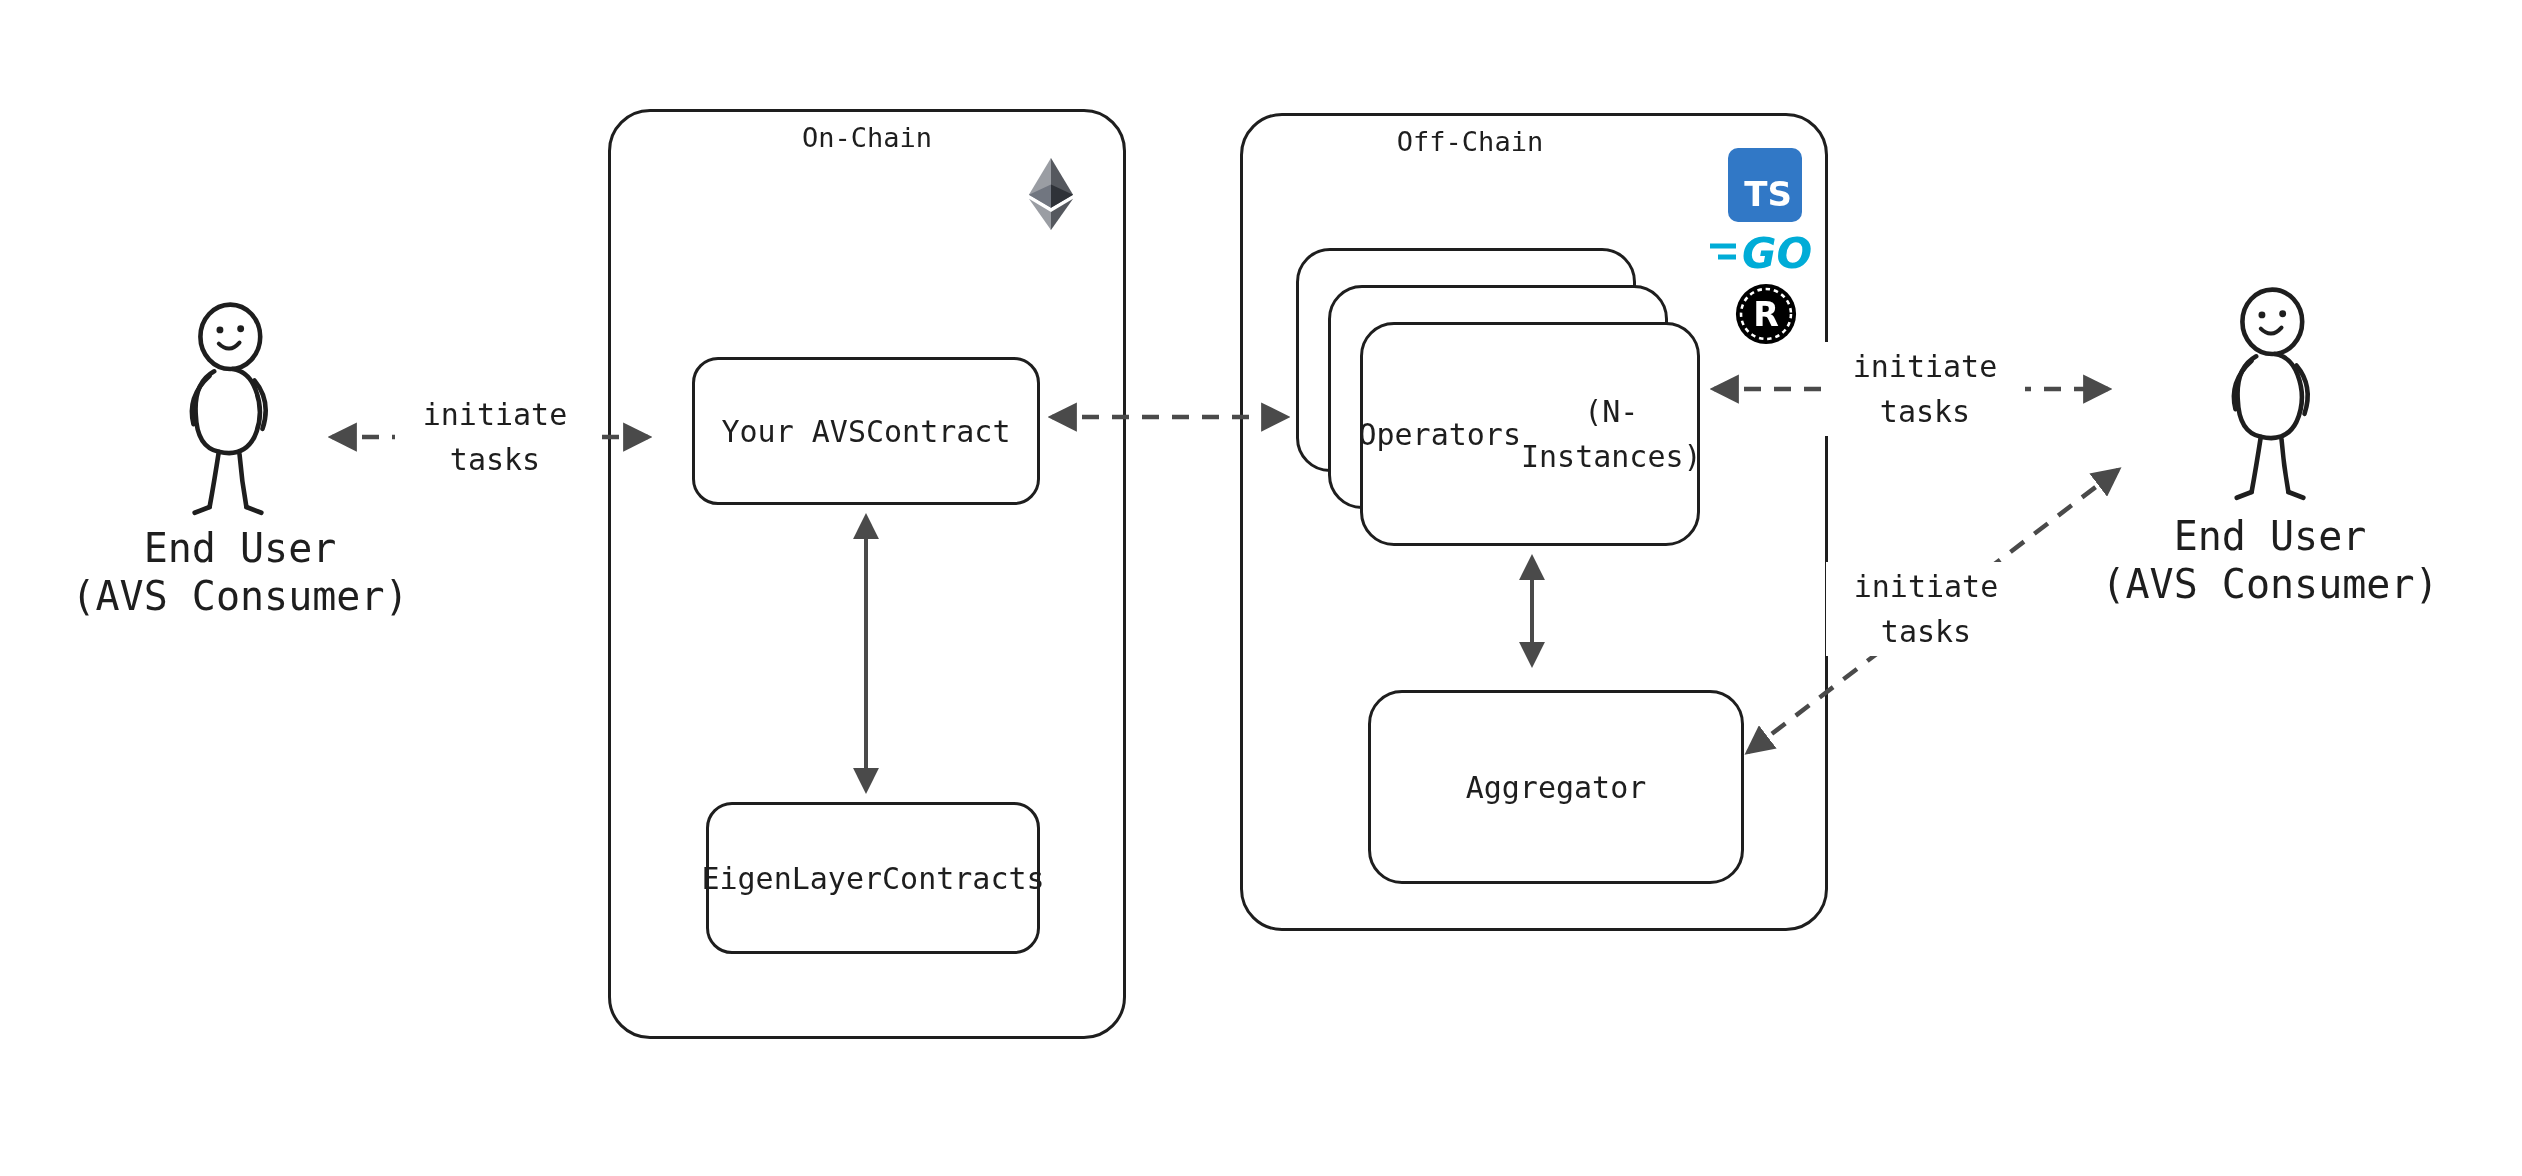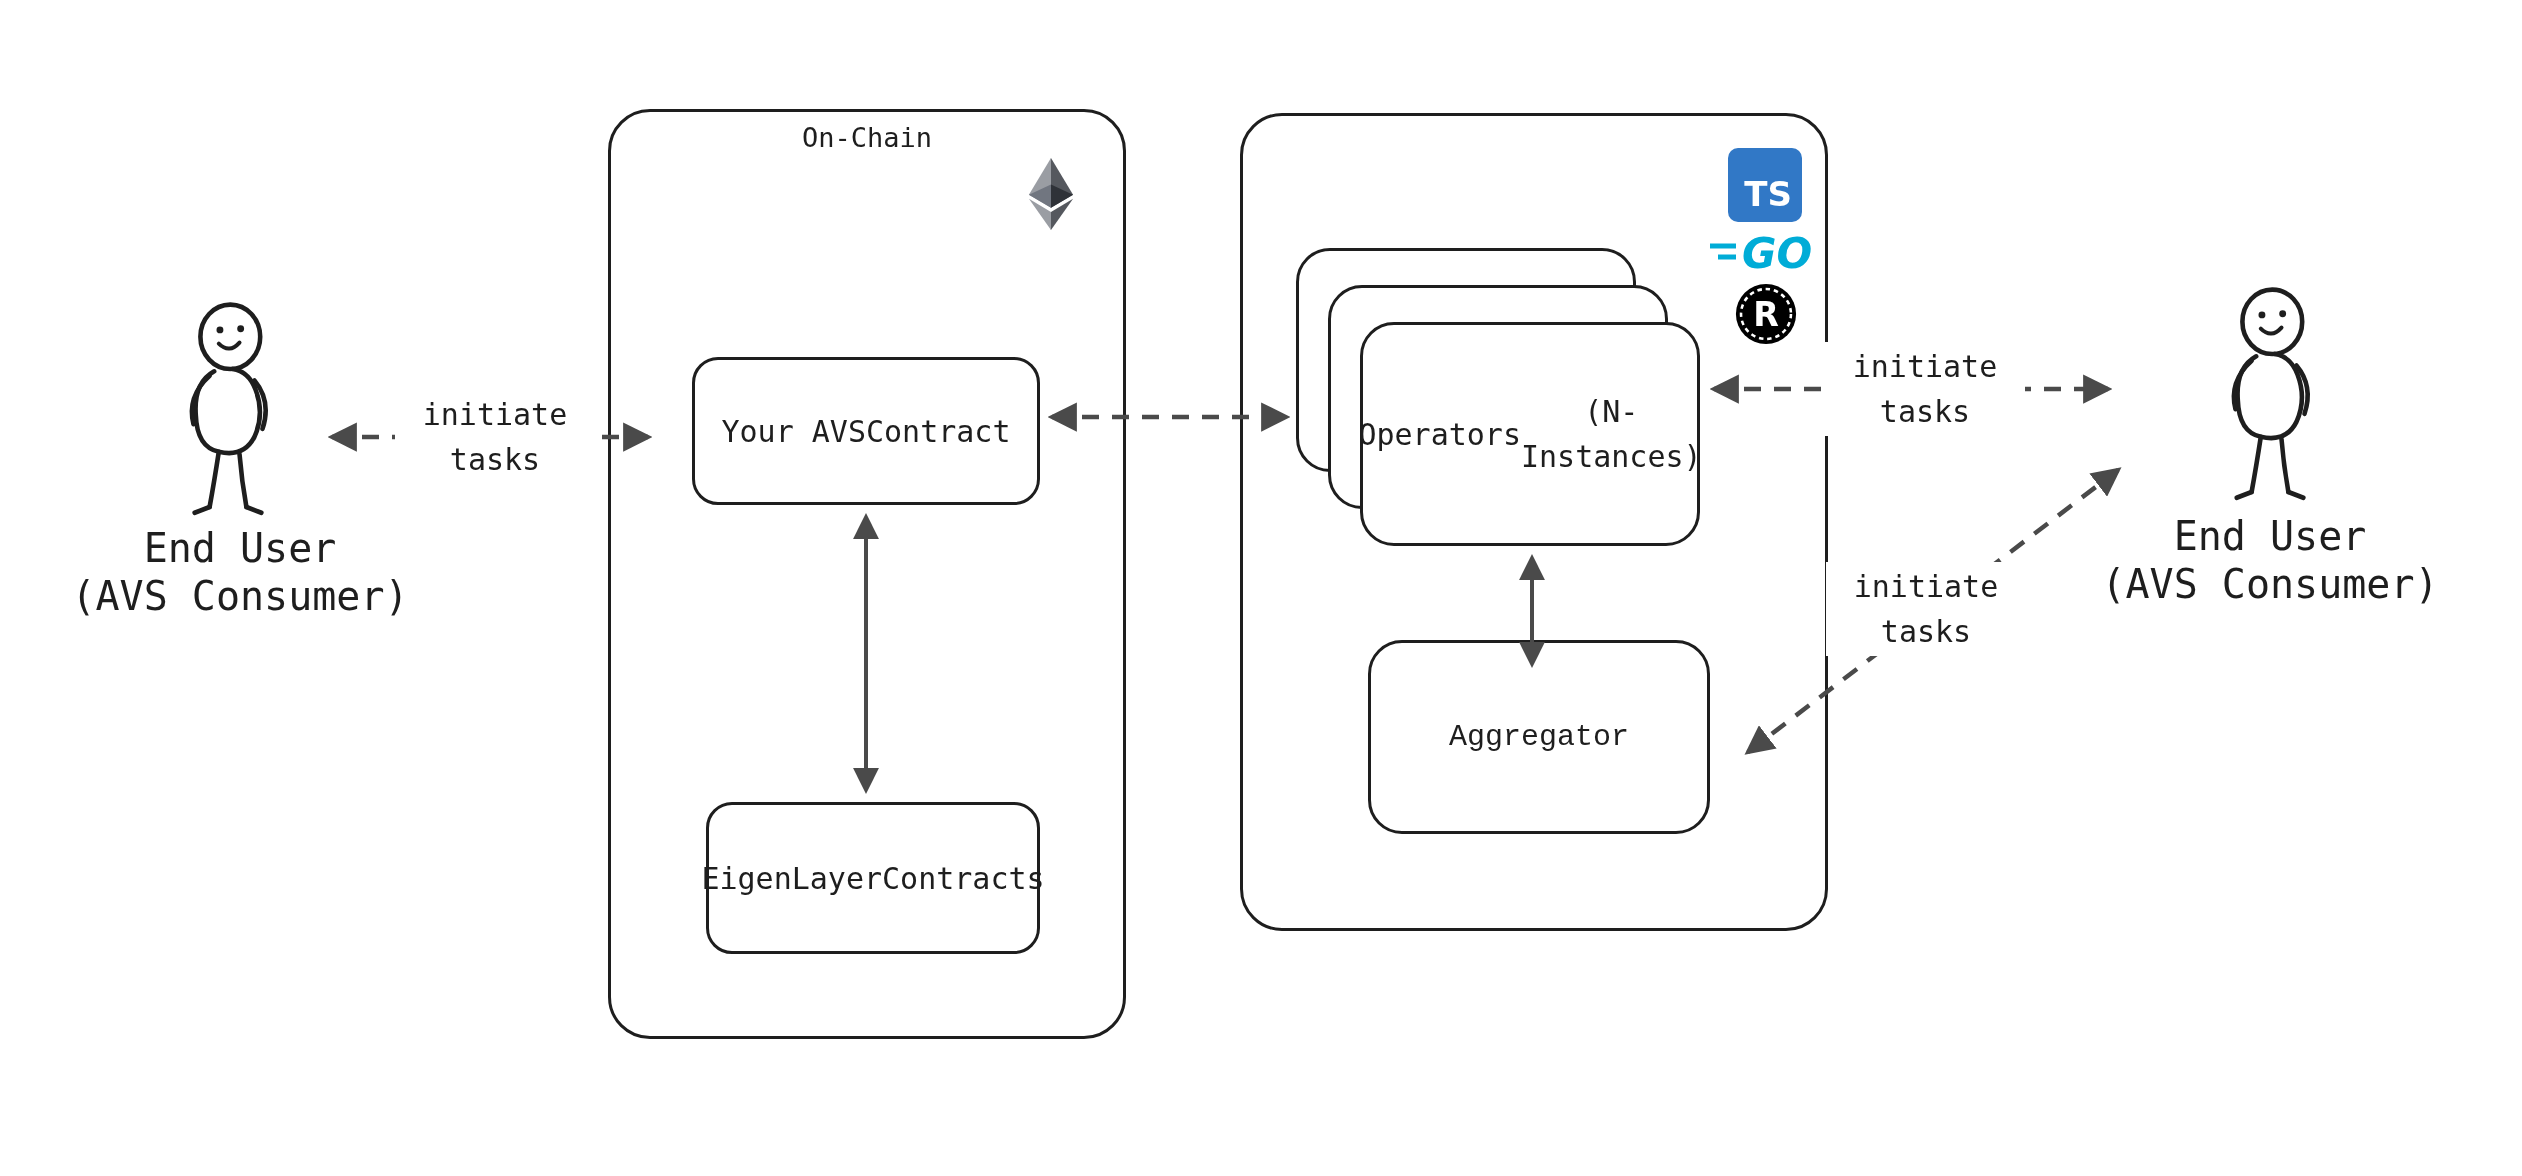--- a/index.html
+++ b/index.html
@@ -120,20 +120,21 @@
     <div>Your AVS</div>
     <div>Contract</div>
   </div>
 
   <div class="abs node-box radius-sm" style="left:706px; top:802px; width:334px; height:152px;">
     <div>EigenLayer</div>
     <div>Contracts</div>
   </div>
 
   <div class="abs container-box" style="left:1240px; top:113px; width:588px; height:818px;"></div>
+  <div class="abs section-title" style="left:1240px; top:126px; width:460px;">Off-Chain</div>
 
   <div class="abs ts-icon" style="left:1728px; top:148px; width:74px; height:74px;">
     <span>TS</span>
   </div>
 
   <svg class="abs icon-wrap" style="left:1706px; top:228px;" width="126" height="48" viewBox="0 0 126 48">
     <line x1="4" y1="18" x2="30" y2="18" stroke="#00acd7" stroke-width="5"></line>
     <line x1="12" y1="29" x2="30" y2="29" stroke="#00acd7" stroke-width="5"></line>
     <text x="36" y="40" font-size="42" fill="#00acd7" font-weight="bold" font-style="italic" font-family="DejaVu Sans, sans-serif">GO</text>
   </svg>
@@ -144,21 +145,21 @@
     <text x="50" y="68" font-size="52" fill="#ffffff" text-anchor="middle" font-weight="bold" font-family="DejaVu Sans, sans-serif">R</text>
   </svg>
 
   <div class="abs node-box radius-md" style="left:1296px; top:248px; width:340px; height:224px;"></div>
   <div class="abs node-box radius-md" style="left:1328px; top:285px; width:340px; height:224px;"></div>
   <div class="abs node-box radius-md" style="left:1360px; top:322px; width:340px; height:224px;">
     <div>Operators</div>
     <div>(N-Instances)</div>
   </div>
 
-  <div class="abs node-box radius-md" style="left:1368px; top:640px; width:342px; height:194px;font-family:Liberation Mono, monospace;">
+  <div class="abs node-box radius-md" style="left:1368px; top:690px; width:376px; height:194px;">
     <div>Aggregator</div>
   </div>
 
   <svg class="abs" style="left:2200px; top:285px;" width="140" height="230" viewBox="0 0 120 200">
     <ellipse cx="62" cy="32" rx="26" ry="28" fill="none" stroke="#1e1e1e" stroke-width="4"></ellipse>
     <circle cx="53" cy="26" r="3" fill="#1e1e1e"></circle>
     <circle cx="71" cy="25" r="3" fill="#1e1e1e"></circle>
     <path d="M52 38 Q61 47 70 37" fill="none" stroke="#1e1e1e" stroke-width="3.5" stroke-linecap="round"></path>
     <path d="M48 62 Q30 72 32 100 Q33 128 52 132 Q74 137 83 119 Q92 99 84 78 Q78 62 64 60" fill="none" stroke="#1e1e1e" stroke-width="4" stroke-linecap="round"></path>
     <path d="M44 66 Q24 84 30 108" fill="none" stroke="#1e1e1e" stroke-width="4" stroke-linecap="round"></path>

